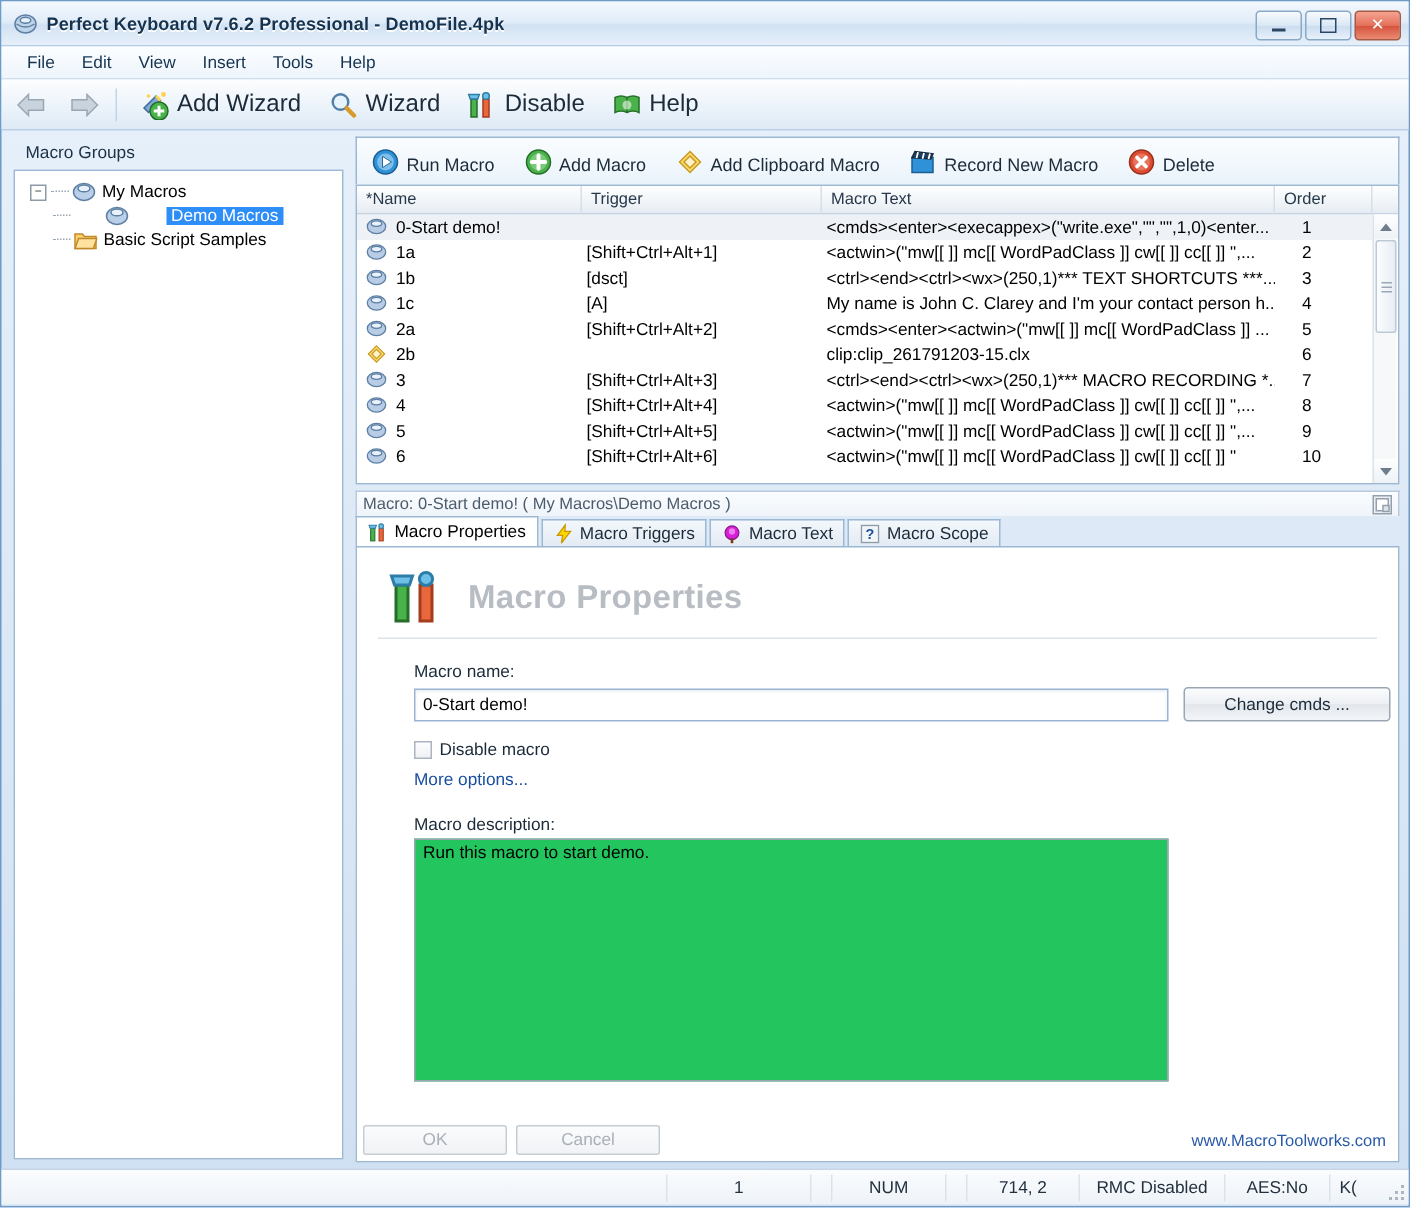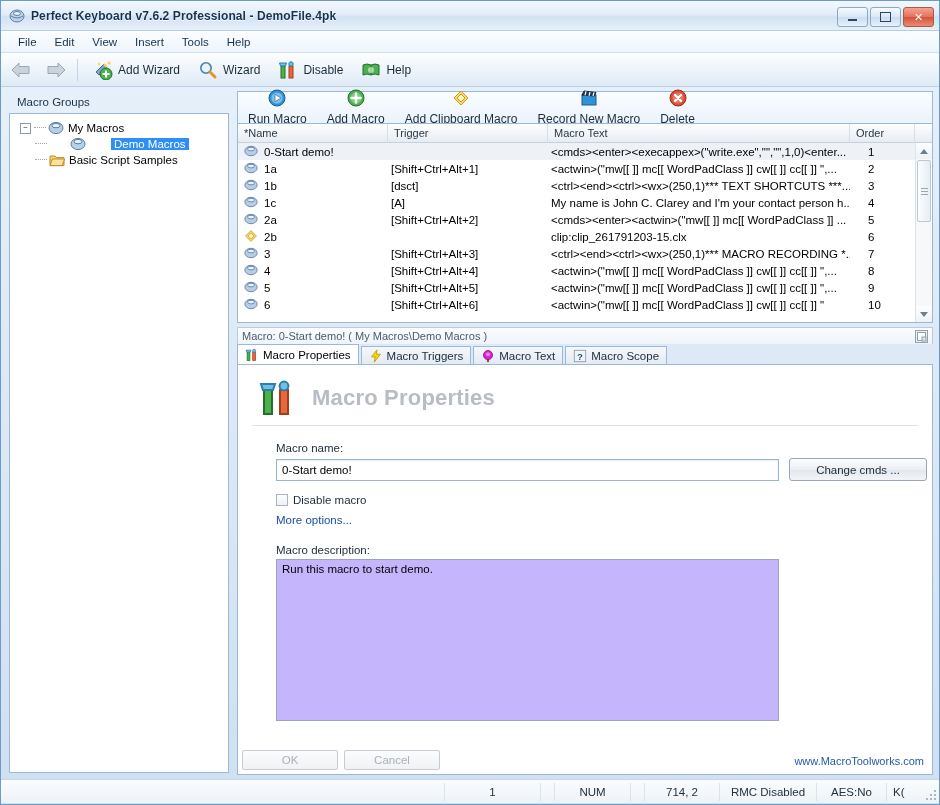--- a/index.html
+++ b/index.html
@@ -51,21 +51,21 @@
   }
   .menu-item{padding:3px 9px;font-size:11.5px;color:#15334f;cursor:default;}
   
   .toolbar{
     position:absolute;left:0;top:52px;width:938px;height:34px;
     background:linear-gradient(to bottom,#fdfefe,#eaf2fa 60%,#dfeaf6);
     border-bottom:1px solid #b9d0e6;
     display:flex;align-items:center;box-sizing:border-box;
   }
   .tb-btn{display:flex;align-items:center;gap:5px;padding:3px 7px;margin:0 2px;border-radius:3px;cursor:default;}
-  .tb-label{font-size:12px;color:#1c2b3a;}
+  .tb-label{font-size:16px;color:#1c2b3a;}
   .tb-sep{width:1px;height:22px;background:#c2d5e7;margin:0 6px;}
   .navarrow{width:30px;height:26px;display:flex;align-items:center;justify-content:center;margin-left:5px;}
   
   .leftpanel{
     position:absolute;left:8px;top:90px;width:222px;height:684px;
   }
   .lp-head{height:22px;display:flex;align-items:center;padding-left:8px;
     font-size:11.5px;color:#1b3146;}
   .tree{
     position:absolute;left:0;top:22px;width:220px;height:660px;
@@ -81,21 +81,21 @@
   .tnode .dots{width:12px;height:1px;border-top:1px dotted #9aa6b2;margin-right:2px;}
   .sel-label{background:#2e8ef7;color:#fff;padding:0 3px;}
   .ico16{width:16px;height:16px;margin-right:4px;flex:0 0 auto;}
   
   .listpanel{position:absolute;left:236px;top:90px;width:696px;height:232px;}
   .lt-toolbar{
     height:32px;display:flex;align-items:center;
     background:linear-gradient(to bottom,#fafdff,#eaf3fb);
     border:1px solid #9bb8d4;border-bottom:none;box-sizing:border-box;
   }
-  .lt-btn{display:flex;align-items:center;gap:5px;padding:3px 7px;margin:0 3px;border-radius:3px;cursor:default;flex-direction:column;}
+  .lt-btn{display:flex;align-items:flex-end;gap:5px;padding:3px 7px;margin:0 3px;border-radius:3px;cursor:default;}
   .lt-label{font-size:12px;color:#1c2b3a;}
   .grid{
     position:absolute;left:0;top:32px;width:696px;height:200px;
     background:#fff;border:1px solid #9bb8d4;box-sizing:border-box;overflow:hidden;
   }
   .gridhead{
     display:flex;height:19px;
     background:linear-gradient(to bottom,#fdfefe,#f0f4f8 60%,#e6ecf2);
     border-bottom:1px solid #c3d2e0;box-sizing:border-box;
   }
@@ -181,21 +181,21 @@
   .chk-row{display:flex;align-items:center;gap:5px;margin:13px 0 0 38px;}
   .chkbox{
     width:12px;height:12px;border:1px solid #a9b4c0;background:linear-gradient(to bottom,#fdfdfe,#eef1f4);
     box-sizing:border-box;
   }
   .chk-label{font-size:11.5px;color:#1c2b3a;}
   .link{font-size:11.5px;color:#1a4fa0;margin:8px 0 0 38px;display:inline-block;cursor:default;}
   .desc-label{font-size:11.5px;color:#1c2b3a;margin:18px 0 3px 38px;}
   .desc-area{
     margin-left:38px;width:503px;height:162px;border:1px solid #9aa6b4;box-sizing:border-box;
-    background:#c4b5fd;font-family:"Liberation Sans",sans-serif;font-size:11.5px;color:#000;
+    background:#22c55e;font-family:"Liberation Sans",sans-serif;font-size:11.5px;color:#000;
     padding:3px 5px;resize:none;outline:none;
   }
   .pp-footer{
     position:absolute;left:0;bottom:0;width:694px;height:29px;
     display:flex;align-items:center;padding-left:4px;box-sizing:border-box;
   }
   .btn-flat{
     height:20px;width:96px;border:1px solid #c6ccd3;border-radius:2px;
     background:linear-gradient(to bottom,#fbfcfd,#f0f2f5);
     font-family:"Liberation Sans",sans-serif;font-size:11.5px;color:#aab0b8;cursor:default;

